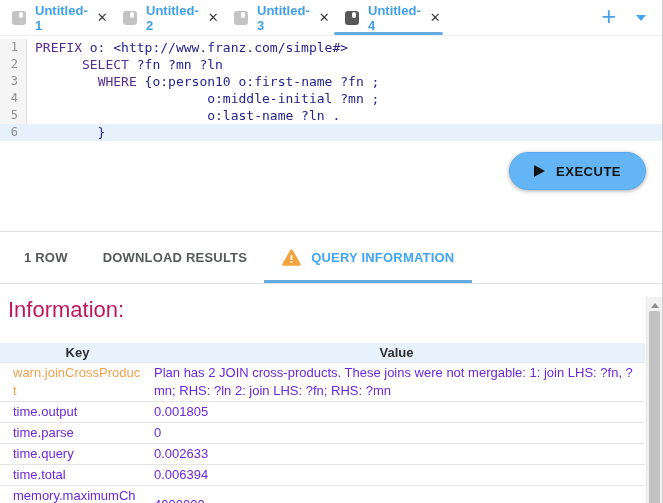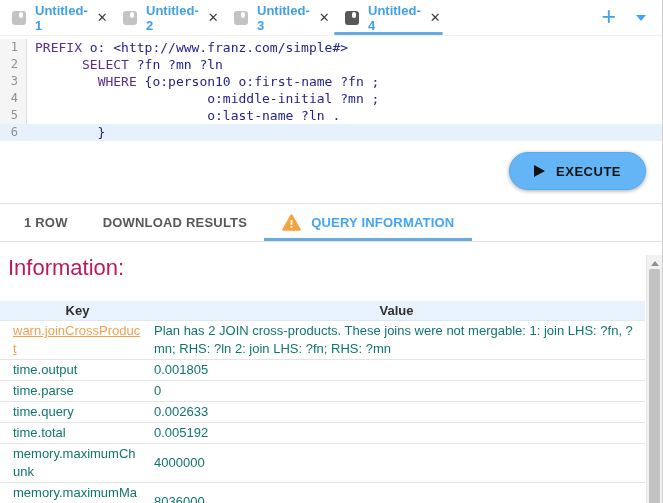--- a/index.html
+++ b/index.html
@@ -48,42 +48,42 @@
   .execute { position:absolute; right:16px; bottom:13px; height:38px; padding:0 24px;
              display:flex; align-items:center; gap:11px; border:1px solid #55aaf0;
              border-radius:19px; background:#64b5f6; cursor:pointer;
              box-shadow:0 1px 4px rgba(0,0,0,.35); }
   .play { width:0; height:0; border-left:11px solid #121212; border-top:6px solid transparent;
           border-bottom:6px solid transparent; }
   .execute .elbl { font-size:13px; font-weight:600; letter-spacing:.5px; color:#121212;
           font-family:"Liberation Sans",sans-serif; }
 
   
-  .results-tabbar { height:39px; border-top:1px solid #e2e2e2; border-bottom:1px solid #e2e2e2;
-          display:flex; align-items:stretch; background:#fff; }
+  .results-tabbar { height:53px; border-top:1px solid #e2e2e2; border-bottom:1px solid #e2e2e2;
+          display:flex; align-items:stretch; background:#fff;margin-top:28px; }
   .rtab { display:flex; align-items:center; gap:10px; font-size:13px; font-weight:600;
           letter-spacing:.2px; color:#56595c; position:relative; cursor:pointer; }
   .rtab.t0 { padding:0 24px; }
   .rtab.t1 { padding:0 11px; }
   .rtab.t2 { padding:0 18px; margin-left:6px; }
   .rtab.active { color:#42a5f5; }
   .rtab.active::after { content:''; position:absolute; left:0; right:0; bottom:0; height:3px;
           background:#64abe2; }
 
   
   .results-content { position:relative; height:259px; background:#fff; }
   .results-content h2 { font-size:22px; font-weight:400; color:#be185d;
           margin:13px 8px 20px 8px; }
   .info-table { border-collapse:collapse; width:calc(100% - 17px); table-layout:fixed; }
   .info-table th { background:#e8f2fc; text-align:center; font-size:13px; font-weight:700;
           color:#2f2f2f; padding:2px 6px; border-bottom:1px solid #dfe9f3; }
   .info-table th.key-col, .info-table td.key-cell { width:148px; padding-left:13px; }
-  .info-table td { font-size:13px; color:#0f766e; padding:1px 6px; line-height:18px;
+  .info-table td { font-size:13px; color:#6d28d9; padding:1px 6px; line-height:18px;
           border-bottom:1px solid #e4e4e4; vertical-align:middle; word-wrap:break-word; }
-  .info-table td.key-cell.warn { color:#f0a150;text-decoration:underline; }
+  .info-table td.key-cell.warn { color:#f0a150; }
 
   
   .scrollbar { position:absolute; top:0; right:0; width:16px; height:100%;
           background:#f1f1f1; border-left:1px solid #e9e9e9; }
   .sb-arrow { position:absolute; top:6px; left:4px; width:0; height:0;
           border-left:4px solid transparent; border-right:4px solid transparent;
           border-bottom:5px solid #8f8f8f; cursor:pointer; }
   .sb-thumb { position:absolute; left:2px; right:2px; top:14px; bottom:10px;
           background:#c2c2c2; border-radius:2px; cursor:grab; }
 
@@ -198,21 +198,21 @@
           <tr>
             <td class="key-cell">time.parse</td>
             <td class="value-cell">0</td>
           </tr>
           <tr>
             <td class="key-cell">time.query</td>
             <td class="value-cell">0.002633</td>
           </tr>
           <tr>
             <td class="key-cell">time.total</td>
-            <td class="value-cell">0.005192</td>
+            <td class="value-cell">0.006394</td>
           </tr>
           <tr>
             <td class="key-cell">memory.maximumChunk</td>
             <td class="value-cell">4000000</td>
           </tr>
           <tr>
             <td class="key-cell">memory.maximumMap</td>
             <td class="value-cell">8036000</td>
           </tr>
         </tbody>

